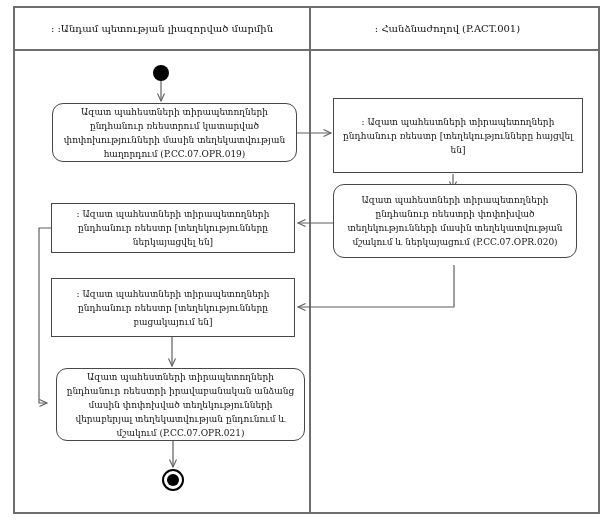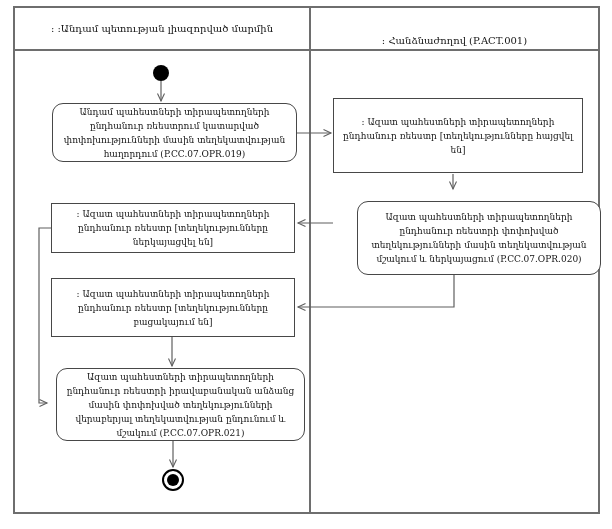--- a/index.html
+++ b/index.html
@@ -17,32 +17,32 @@
   }
   .header-sep {
     position:absolute; left:13px; top:49px; width:587px; height:2px; background:#6e6e6e;
   }
   .hdr {
     position:absolute; top:8px; height:40px;
     display:flex; flex-direction:column; align-items:center; justify-content:center;
     font-size:10px; line-height:15px; text-align:center;
   }
   .hdr-left  { left:15px;  width:294px; }
-  .hdr-right { left:311px; width:287px;justify-content:flex-end; }
+  .hdr-right { left:304px; width:287px; }
   .wires { position:absolute; left:0; top:0; z-index:2; }
   .node {
     position:absolute; z-index:3; box-sizing:border-box;
     background:#ffffff; border:1px solid #474747;
     display:flex; align-items:center; justify-content:center;
     text-align:center; font-size:9px; line-height:14px; padding:2px 6px;
   }
   .rounded { border-radius:11px; }
   .n-opr019 { left:52px;  top:103px; width:245px; height:59px; }
   .n-req    { left:333px; top:98px;  width:250px; height:75px; }
-  .n-opr020 { left:333px; top:201px; width:244px; height:74px;margin-left:24px; }
+  .n-opr020 { left:333px; top:184px; width:244px; height:74px; }
   .n-pres   { left:51px;  top:203px; width:244px; height:50px; }
   .n-abs    { left:51px;  top:278px; width:244px; height:59px; }
   .n-opr021 { left:56px;  top:368px; width:249px; height:73px; }
   .terminal { position:absolute; z-index:4; }
   .start-node {
     left:153px; top:65px; width:16px; height:16px;
     border-radius:50%; background:#000000;
   }
   .end-node {
     left:162px; top:469px; width:22px; height:22px; box-sizing:border-box;
@@ -81,21 +81,21 @@
       <path d="M453,174 V189" marker-end="url(#ah)"></path>
       <path d="M333,223 H298" marker-end="url(#ah)"></path>
       <path d="M454,265 V307 H298" marker-end="url(#ah)"></path>
       <path d="M51,228 H39 V403 H47" marker-end="url(#ah)"></path>
       <path d="M172,337 V366" marker-end="url(#ah)"></path>
       <path d="M173,441 V467" marker-end="url(#ah)"></path>
     </g>
   </svg>
 
   <div class="node rounded n-opr019">
-    <span>Անդամ պահեստների տիրապետողների ընդհանուր ռեեստրում կատարված փոփոխությունների մասին տեղեկատվության հաղորդում (P.CC.07.OPR.019)</span>
+    <span>Ազատ պահեստների տիրապետողների ընդհանուր ռեեստրում կատարված փոփոխությունների մասին տեղեկատվության հաղորդում (P.CC.07.OPR.019)</span>
   </div>
 
   <div class="node n-req">
     <span>: Ազատ պահեստների տիրապետողների ընդհանուր ռեեստր [տեղեկությունները հայցվել են]</span>
   </div>
 
   <div class="node rounded n-opr020">
     <span>Ազատ պահեստների տիրապետողների ընդհանուր ռեեստրի փոփոխված տեղեկությունների մասին տեղեկատվության մշակում և ներկայացում (P.CC.07.OPR.020)</span>
   </div>
 

